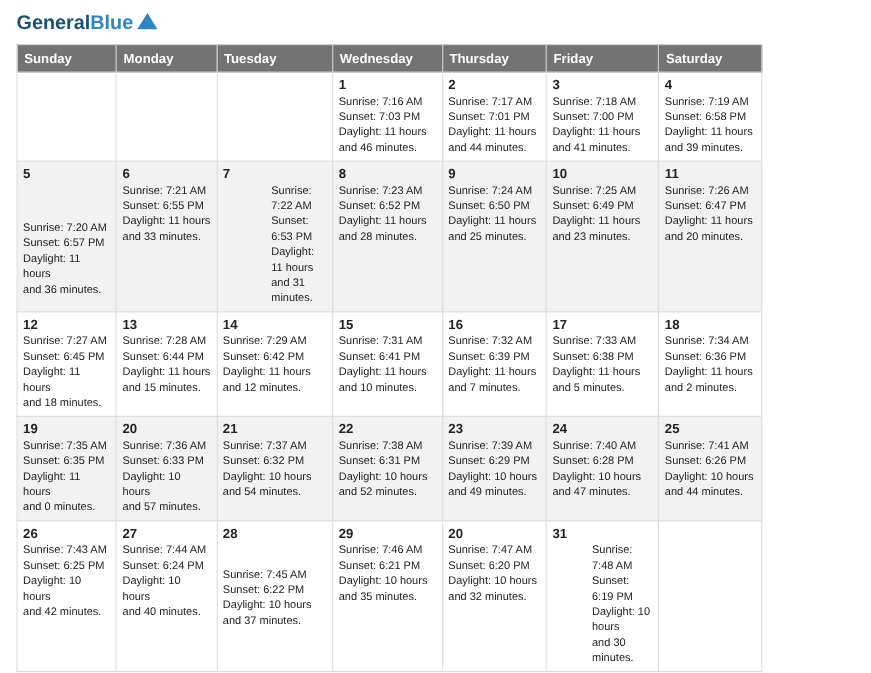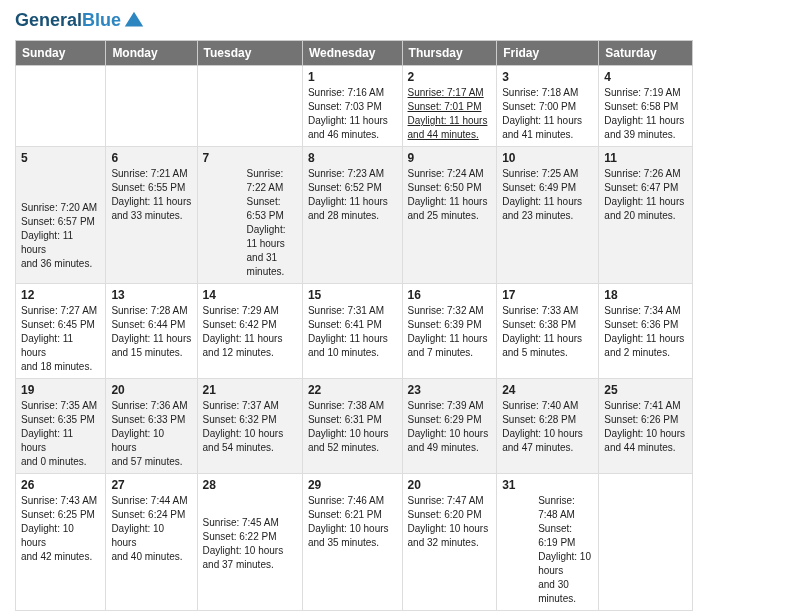--- a/index.html
+++ b/index.html
@@ -135,21 +135,21 @@
           <td class="empty-cell"></td>
           <td>
             <span class="day-number">1</span>
             <div class="day-info" style="white-space: pre-line;">Sunrise: 7:16 AM
 Sunset: 7:03 PM
 Daylight: 11 hours
 and 46 minutes.</div>
           </td>
           <td>
             <span class="day-number">2</span>
-            <div class="day-info" style="white-space: pre-line; text-decoration: underline;">Sunrise: 7:17 AM
+            <div class="day-info" style="white-space: pre-line;">Sunrise: 7:17 AM
 Sunset: 7:01 PM
 Daylight: 11 hours
 and 44 minutes.</div>
           </td>
           <td>
             <span class="day-number">3</span>
             <div class="day-info" style="white-space: pre-line;">Sunrise: 7:18 AM
 Sunset: 7:00 PM
 Daylight: 11 hours
 and 41 minutes.</div>

